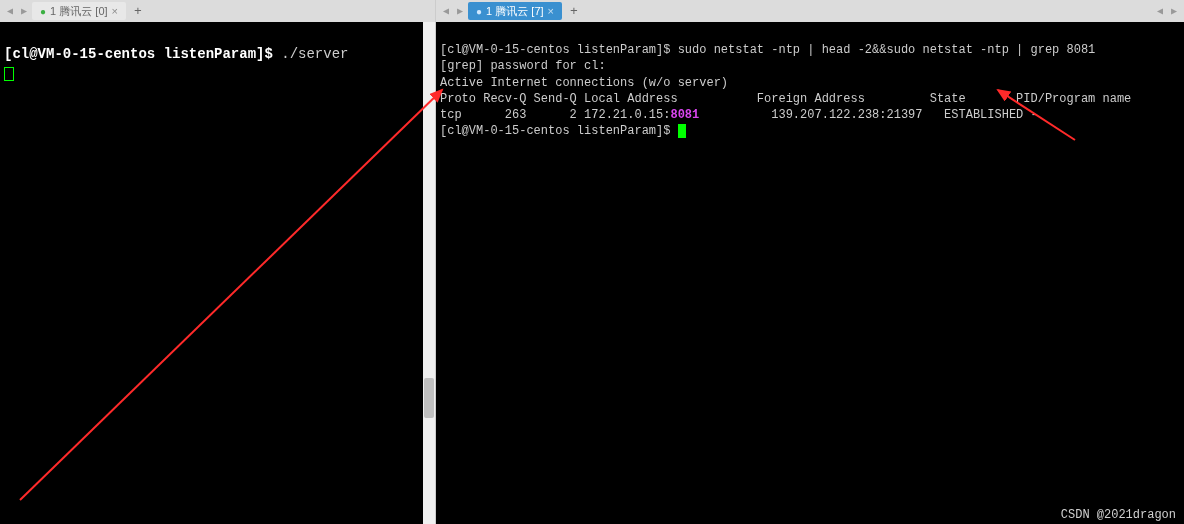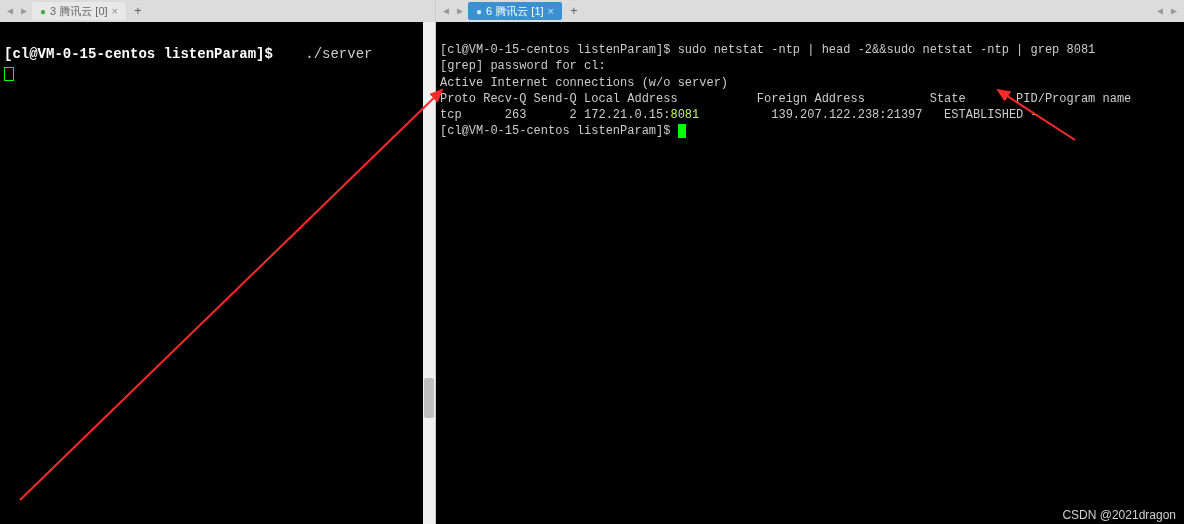--- a/index.html
+++ b/index.html
@@ -72,23 +72,23 @@
   background: #000;
   color: #ccc;
   padding: 4px 4px;
   white-space: pre;
   line-height: 1.35;
   font-size: 14px;
   position: relative;
   overflow: hidden;
 }
 .pane-right .term { font-size: 12px; line-height: 1.35; }
-.cmd { color: #ccc; margin-left: 24px; }
+.cmd { color: #ccc; }
 .bold { font-weight: bold; color: #fff; }
-.red { color: #bef264; font-weight: normal; }
+.red { color: #d946ef; font-weight: bold; }
 .green-cursor {
   display: inline-block;
   width: 8px;
   height: 14px;
   background: #00ff00;
   vertical-align: text-bottom;
 }
 .green-box {
   display: inline-block;
   width: 10px;
@@ -112,62 +112,62 @@
   height: 40px;
   background: #c0c0c0;
   border-radius: 2px;
 }
 .watermark {
   position: absolute;
   bottom: 2px;
   right: 8px;
   color: #d0d0d0;
   font-size: 12px;
-  font-family: Liberation Sans, sans-serif;
+  font-family: Liberation Mono, monospace;
 }
 .annotation-svg {
   position: absolute;
   top: 0; left: 0;
   width: 1184px;
   height: 524px;
   pointer-events: none;
 }
 </style>
 </head>
 <body>
 
 <div class="container">
 
   <div class="pane pane-left">
     <div class="tabbar">
       <span class="nav-chev">◀</span>
       <span class="nav-chev">▶</span>
       <span class="tab tab-inactive">
         <span class="dot-green">●</span>
-        <span>3 腾讯云 [0]</span>
+        <span>1 腾讯云 [0]</span>
         <span class="tab-close">×</span>
       </span>
       <span class="tab-add">+</span>
     </div>
     <div class="term">
 <span class="bold">[cl@VM-0-15-centos listenParam]$ </span><span class="cmd">./server</span>
 <span class="green-box"></span>
     </div>
     <div class="scrollbar">
       <div class="scrollbar-thumb"></div>
     </div>
   </div>
 
   <div class="pane pane-right">
     <div class="tabbar">
       <span class="nav-chev">◀</span>
       <span class="nav-chev">▶</span>
       <span class="tab tab-active">
         <span class="dot-blue" style="color:#cfe8ff">●</span>
-        <span>6 腾讯云 [1]</span>
+        <span>1 腾讯云 [7]</span>
         <span class="tab-close">×</span>
       </span>
       <span class="tab-add">+</span>
       <span style="margin-left:auto" class="nav-chev">◀</span>
       <span class="nav-chev">▶</span>
     </div>
     <div class="term">
 <span>[cl@VM-0-15-centos listenParam]$ </span><span>sudo netstat -ntp | head -2&amp;&amp;sudo netstat -ntp | grep 8081</span>
 <span>[grep] password for cl:</span>
 <span>Active Internet connections (w/o server)</span>

